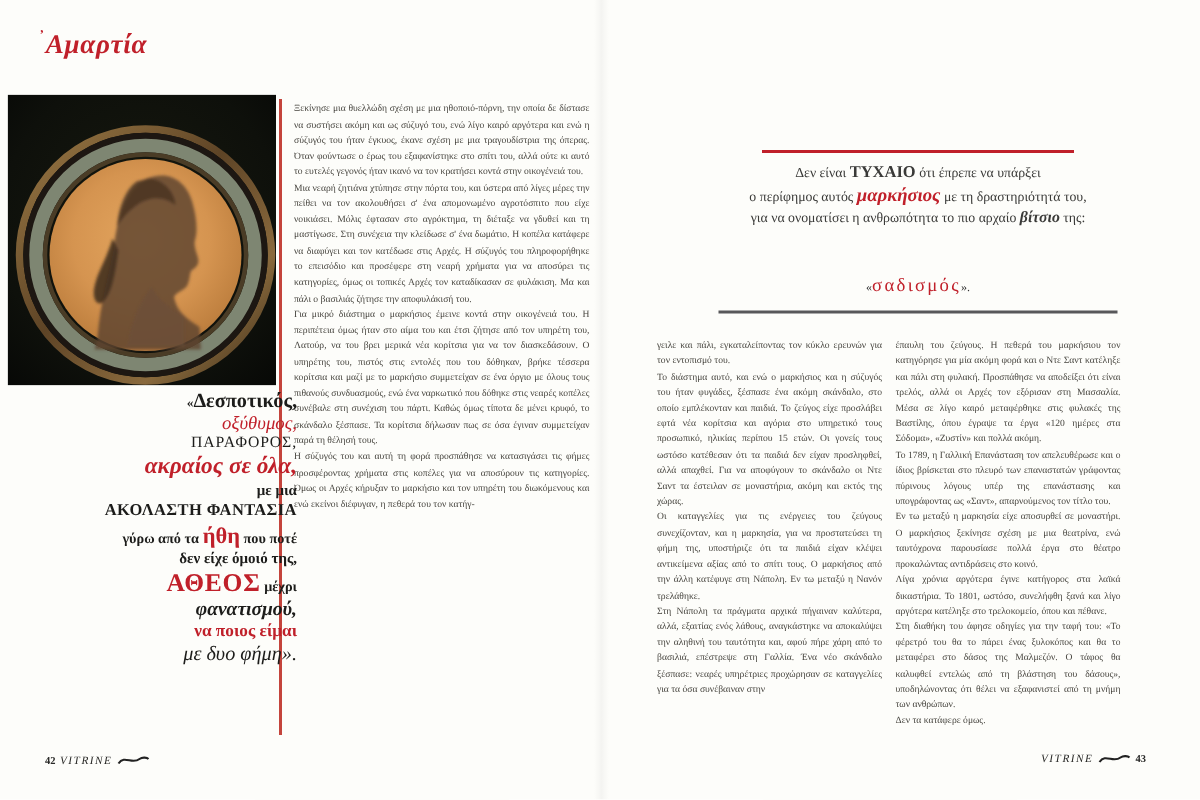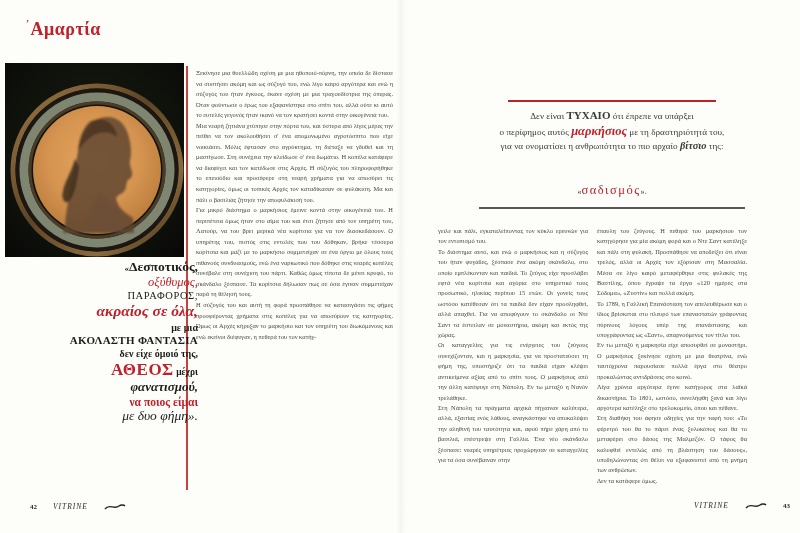--- a/index.html
+++ b/index.html
@@ -4,21 +4,21 @@
 <style>
   html,body{margin:0;padding:0;}
   body{width:800px;height:533px;overflow:hidden;background:#ffffff;}
   .spread{position:relative;width:800px;height:533px;background:#fdfdfa;
           font-family:"Liberation Serif","DejaVu Serif",serif;}
   .gutter{position:absolute;left:396px;top:0;width:10px;height:533px;
           background:linear-gradient(90deg,rgba(0,0,0,0) 0%,rgba(0,0,0,0.035) 50%,rgba(0,0,0,0) 100%);}
 
   
   .section-header{position:absolute;left:26px;top:18px;color:#c0202a;
-          font-weight:bold;font-size:18px;letter-spacing:.5px;}
+          font-style:italic;font-weight:bold;font-size:18px;letter-spacing:.5px;}
   .section-header .mark{font-size:9px;vertical-align:9px;margin-right:1px;}
 
   .portrait{position:absolute;left:5px;top:63px;width:179px;height:194px;overflow:hidden;}
 
   .red-rule{position:absolute;left:186px;top:66px;width:2px;height:424px;background:#c4443c;}
 
   .left-col{position:absolute;left:196px;top:68px;width:197px;height:424px;overflow:hidden;
           font-size:6.4px;line-height:10.55px;color:#46443e;text-align:justify;}
   .left-col p,.rcol p{margin:0;}
 
@@ -34,21 +34,21 @@
   .pq-l6{font-size:11px;font-weight:bold;letter-spacing:.3px;margin-top:1px;}
   .pq-l7{font-size:9.5px;font-weight:bold;margin-top:3px;}
   .pq-l7 .big-red{font-size:15px;color:#c0202a;}
   .pq-l8{font-size:10px;font-weight:bold;margin-top:2px;}
   .pq-l9{font-size:9.5px;font-weight:bold;margin-top:1px;}
   .pq-l9 .atheos{font-size:17px;color:#c0202a;letter-spacing:.5px;}
   .pq-l10{font-size:13px;font-weight:bold;font-style:italic;margin-top:1px;}
   .pq-l11{font-size:11.5px;font-weight:bold;color:#c0202a;margin-top:2px;}
   .pq-l12{font-size:13.5px;font-style:italic;margin-top:1px;}
 
-  .footer{position:absolute;font-size:7px;color:#2a2a28;display:flex;align-items:center;gap:16px;}
+  .footer{position:absolute;font-size:7px;color:#2a2a28;display:flex;align-items:center;gap:3px;}
   .footer-left{left:30px;top:502px;}
   .footer-right{left:694px;top:501px;}
   .footer .mag{font-style:italic;letter-spacing:1px;font-size:7.5px;}
   .footer .pnum{font-weight:bold;font-size:7px;}
 
   
   .quote-box{position:absolute;left:440px;top:100px;width:344px;text-align:center;color:#3a3a38;}
   .qb-topline{display:block;margin:0 auto;width:208px;height:2px;background:#c0202a;}
   .qb-text{margin-top:6px;font-size:9.2px;line-height:14.6px;}
   .qb-strong{font-weight:bold;font-size:11px;}
@@ -120,20 +120,21 @@
     <p>Η σύζυγός του και αυτή τη φορά προσπάθησε να κατασιγάσει τις φήμες προσφέροντας χρήματα στις κοπέλες για να αποσύρουν τις κατηγορίες. Όμως οι Αρχές κήρυξαν το μαρκήσιο και τον υπηρέτη του διωκόμενους και ενώ εκείνοι διέφυγαν, η πεθερά του τον κατήγ-</p>
   </div>
 
   <div class="pull-quote">
     <div class="pq-l1"><span class="guil">«</span><span>Δεσποτικός,</span></div>
     <div class="pq-l2">οξύθυμος,</div>
     <div class="pq-l3">ΠΑΡΑΦΟΡΟΣ,</div>
     <div class="pq-l4">ακραίος σε όλα,</div>
     <div class="pq-l5">με μια</div>
     <div class="pq-l6">ΑΚΟΛΑΣΤΗ ΦΑΝΤΑΣΙΑ</div>
+    <div class="pq-l7"><span>γύρω από τα </span><span class="big-red">ήθη</span><span> που ποτέ</span></div>
     <div class="pq-l8">δεν είχε όμοιό της,</div>
     <div class="pq-l9"><span class="atheos">ΑΘΕΟΣ</span><span> μέχρι</span></div>
     <div class="pq-l10">φανατισμού,</div>
     <div class="pq-l11">να ποιος είμαι</div>
     <div class="pq-l12">με δυο φήμη».</div>
   </div>
 
   <div class="footer footer-left">
     <span class="pnum">42</span>
     <span class="mag">VITRINE</span>

